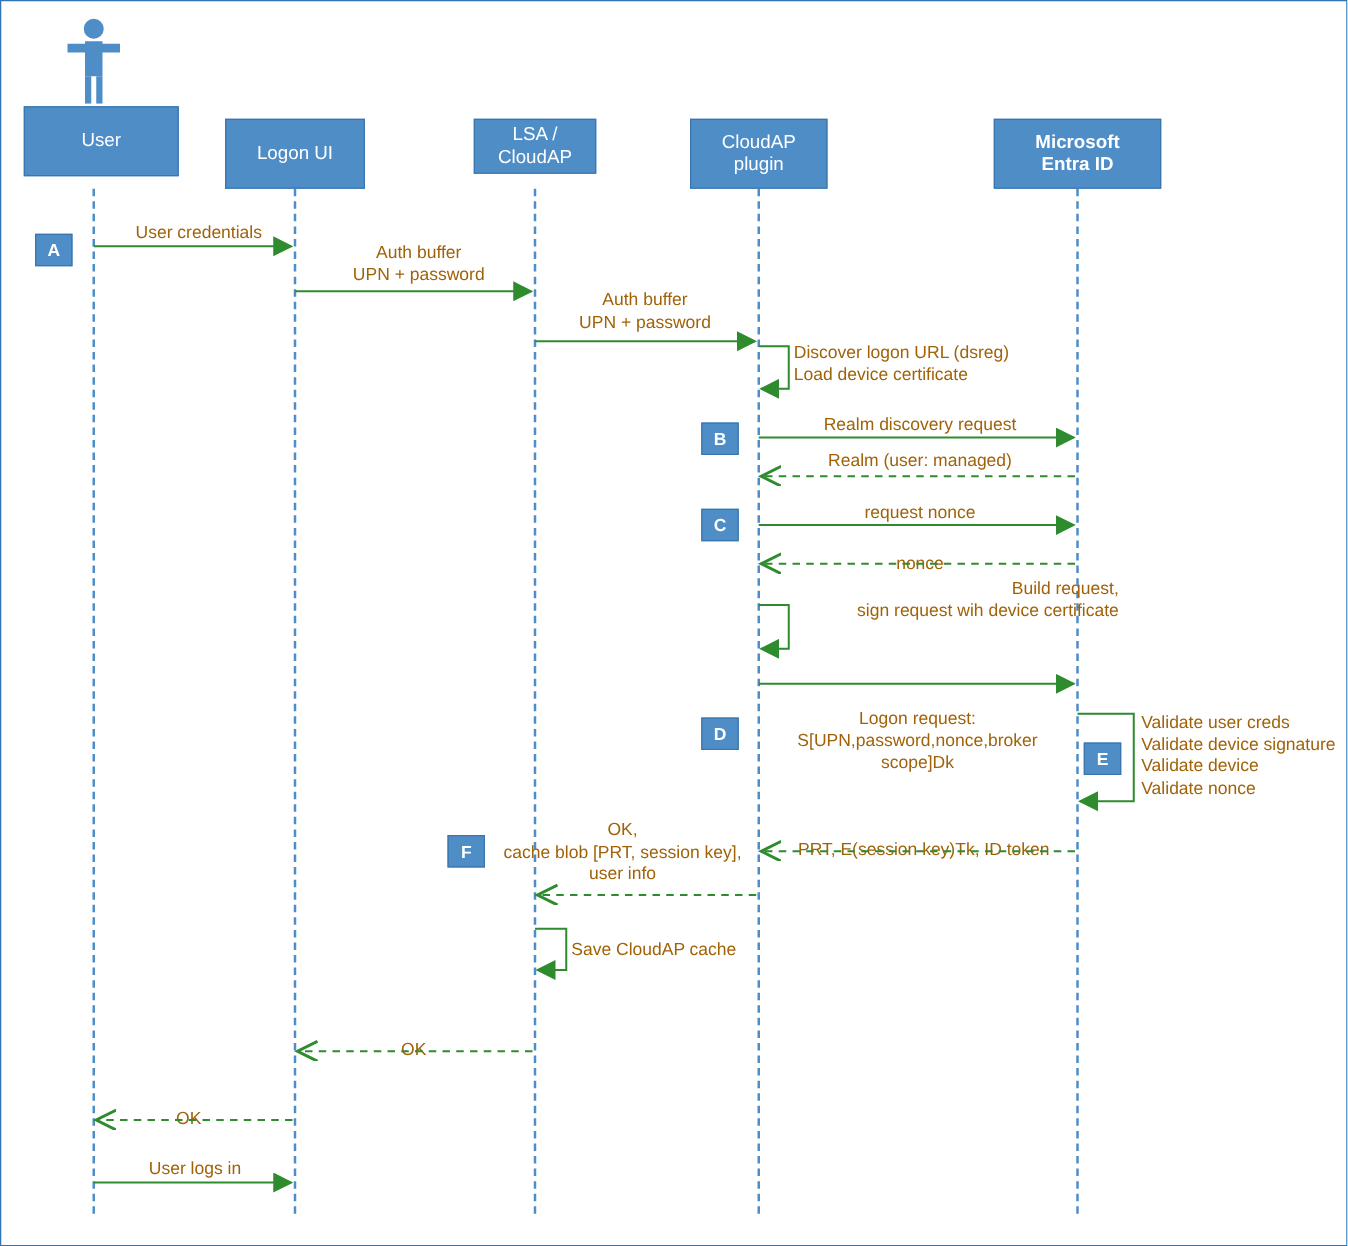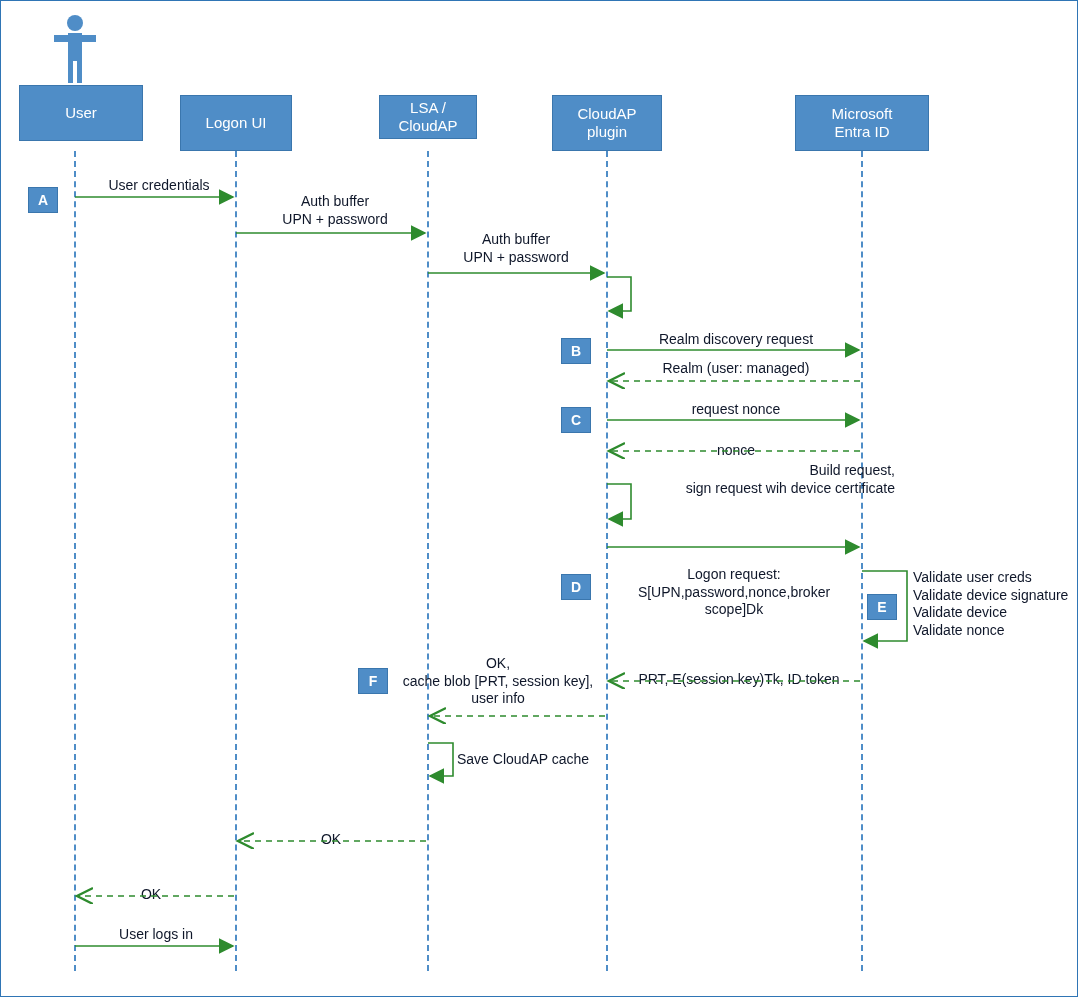--- a/index.html
+++ b/index.html
@@ -47,21 +47,21 @@
     height: 24px;
     border: 1px solid #3a76ad;
     display: flex;
     align-items: center;
     justify-content: center;
     font-size: 14px;
     font-weight: 600;
   }
   .msg-label {
     position: absolute;
-    color: #0f172a;
+    color: #a16207;
     text-align: center;
     white-space: pre-line;
     line-height: 1.25;
   }
   .msg-label.left {
     text-align: left;
   }
   svg.arrows {
     position: absolute;
     left: 0; top: 0;
@@ -84,21 +84,21 @@
       <rect x="26" y="48" width="5" height="22" fill="#4f8dc7"></rect>
     </svg>
   </div>
 
   <div class="participant-box" style="left:18px; top:84px; width:124px; height:56px;"><span>User</span></div>
   <div class="participant-box" style="left:179px; top:94px; width:112px; height:56px;"><span>Logon UI</span></div>
   <div class="participant-box" style="left:378px; top:94px; width:98px; height:44px;"><span>LSA /
 CloudAP</span></div>
   <div class="participant-box" style="left:551px; top:94px; width:110px; height:56px;"><span>CloudAP
 plugin</span></div>
-  <div class="participant-box" style="left:794px; top:94px; width:134px; height:56px;"><span>Microsoft
+  <div class="participant-box" style="left:794px; top:94px; width:134px; height:56px;font-weight:bold;"><span>Microsoft
 Entra ID</span></div>
 
   <div class="lifeline" style="left:73px; top:150px; height:820px;"></div>
   <div class="lifeline" style="left:234px; top:150px; height:820px;"></div>
   <div class="lifeline" style="left:426px; top:150px; height:820px;"></div>
   <div class="lifeline" style="left:605px; top:150px; height:820px;"></div>
   <div class="lifeline" style="left:860px; top:150px; height:820px;"></div>
 
   <div class="step-badge" style="left:27px; top:186px;">
       <span>A</span>
@@ -117,20 +117,22 @@
     </div>
   <div class="step-badge" style="left:357px; top:667px;">
       <span>F</span>
     </div>
 
   <div class="msg-label" style="left:88px; top:176px; width:140px;">User credentials</div>
   <div class="msg-label" style="left:264px; top:192px; width:140px;">Auth buffer
 UPN + password</div>
   <div class="msg-label" style="left:440px; top:230px; width:150px;">Auth buffer
 UPN + password</div>
+  <div class="msg-label left" style="left:634px; top:272px; width:240px;">Discover logon URL (dsreg)
+Load device certificate</div>
   <div class="msg-label" style="left:620px; top:330px; width:230px;">Realm discovery request</div>
   <div class="msg-label" style="left:620px; top:359px; width:230px;">Realm (user: managed)</div>
   <div class="msg-label" style="left:620px; top:400px; width:230px;">request nonce</div>
   <div class="msg-label" style="left:620px; top:441px; width:230px;">nonce</div>
   <div class="msg-label left" style="left:634px; top:461px; width:260px;text-align:right;">Build request,
 sign request wih device certificate</div>
   <div class="msg-label" style="left:608px; top:565px; width:250px;">Logon request:
 S[UPN,password,nonce,broker scope]Dk</div>
   <div class="msg-label left" style="left:912px; top:568px; width:164px;">Validate user creds
 Validate device signature

